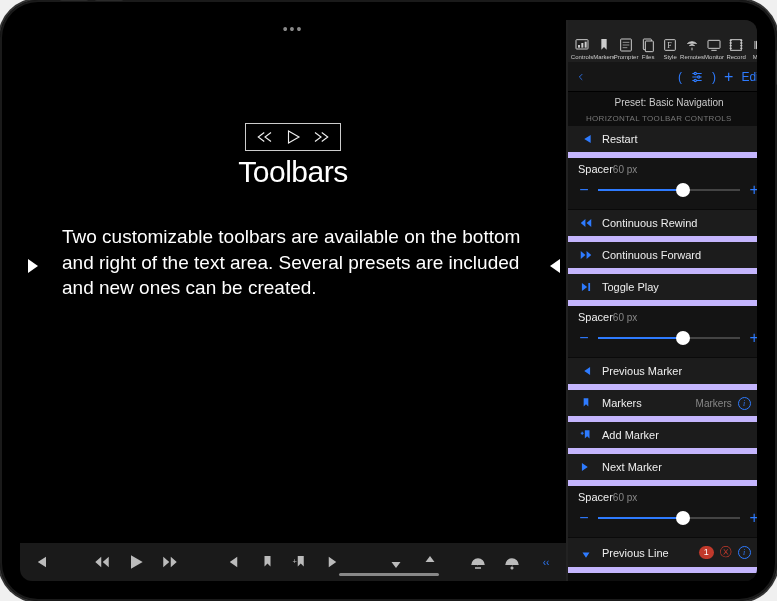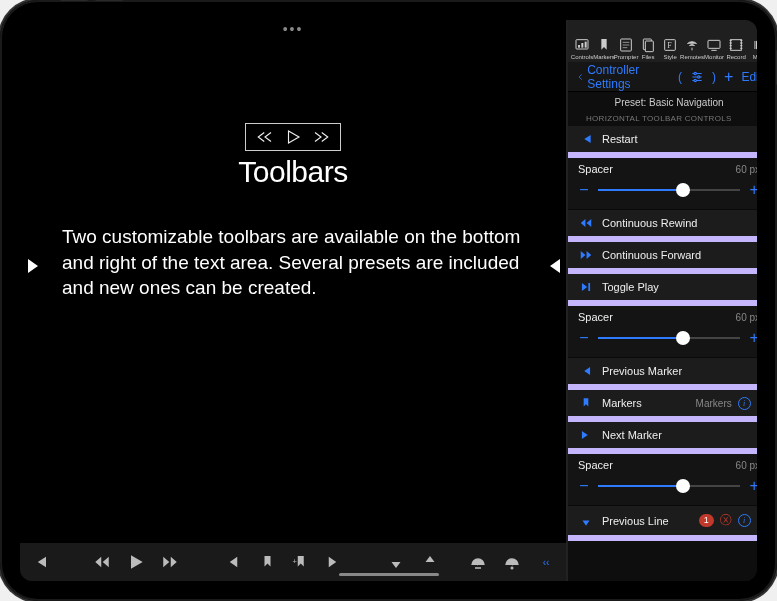--- a/index.html
+++ b/index.html
@@ -218,21 +218,20 @@
     background: #c0392b; color: #fff; border-radius: 8px;
     padding: 0 5px; font-size: 9px; line-height: 13px; height: 13px;
   }
   .spacer-row {
     background: #141414;
     padding: 5px 10px 10px;
     border-bottom: 1px solid #0a0a0a;
   }
   .spacer-head {
     display: flex;
-    justify-content: space-between;
     align-items: center;
     margin-bottom: 6px;
   }
   .spacer-head .sp-label { color: #eee; font-size: 11px; }
   .spacer-head .sp-val { color: #888; font-size: 10px; }
   .slider-row {
     display: flex;
     align-items: center;
     gap: 8px;
   }
@@ -485,21 +484,20 @@
             </svg>
           <span class="top-tool-label">M…</span>
         </div>
       </div>
 
       <div class="panel-header">
         <div class="back">
           <svg viewBox="0 0 24 24">
               <path d="M15 5l-7 7 7 7"></path>
             </svg>
-          <span>Controller Settings</span>
         </div>
         <div class="hspacer"></div>
         <div class="hicons">
           <span>(</span>
           <svg width="14" height="14" viewBox="0 0 24 24" fill="none" stroke="#2e7bff" stroke-width="2">
               <line x1="4" y1="6" x2="20" y2="6"></line>
               <line x1="4" y1="12" x2="20" y2="12"></line>
               <line x1="4" y1="18" x2="20" y2="18"></line>
               <circle cx="9" cy="6" r="2" fill="#161616"></circle>
               <circle cx="15" cy="12" r="2" fill="#161616"></circle>
@@ -599,20 +597,30 @@
             <span class="row-label">Markers</span>
             <span class="row-right">
               <span>Markers</span>
               <span class="info-icon">i</span>
               <span class="chevron">›</span>
             </span>
           </div>
           <div class="row">
             <span class="row-icon">
               <svg viewBox="0 0 24 24">
+                <path d="M10 4v14l4-4 4 4V4z"></path>
+                <path d="M3 9h5M5.5 6.5v5" stroke="#2e7bff" stroke-width="2" fill="none"></path>
+              </svg>
+            </span>
+            <span class="row-label">Add Marker</span>
+            <span class="row-right"></span>
+          </div>
+          <div class="row">
+            <span class="row-icon">
+              <svg viewBox="0 0 24 24">
                 <path d="M17 5v14M5 5l10 7-10 7z"></path>
               </svg>
             </span>
             <span class="row-label">Next Marker</span>
             <span class="row-right"></span>
           </div>
           <div class="spacer-row">
             <div class="spacer-head">
               <span class="sp-label">Spacer</span>
               <span class="sp-val">60 px</span>

